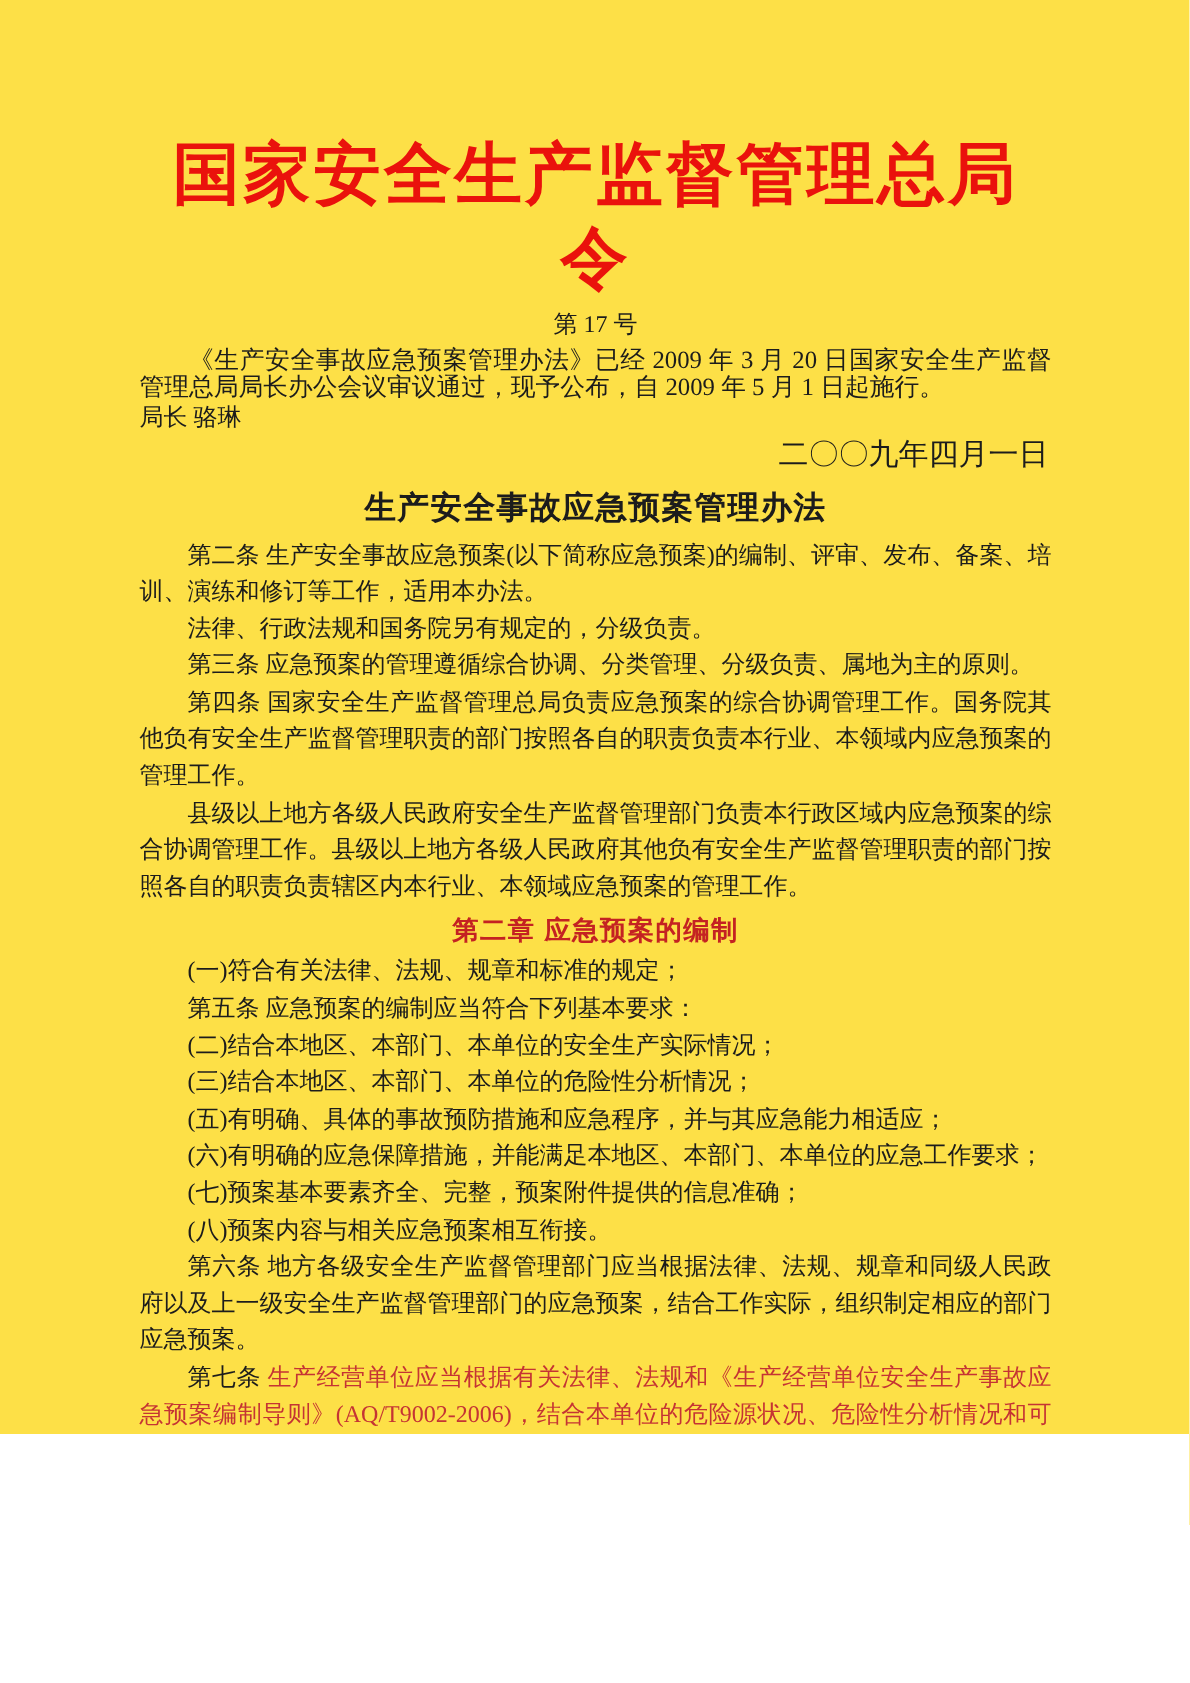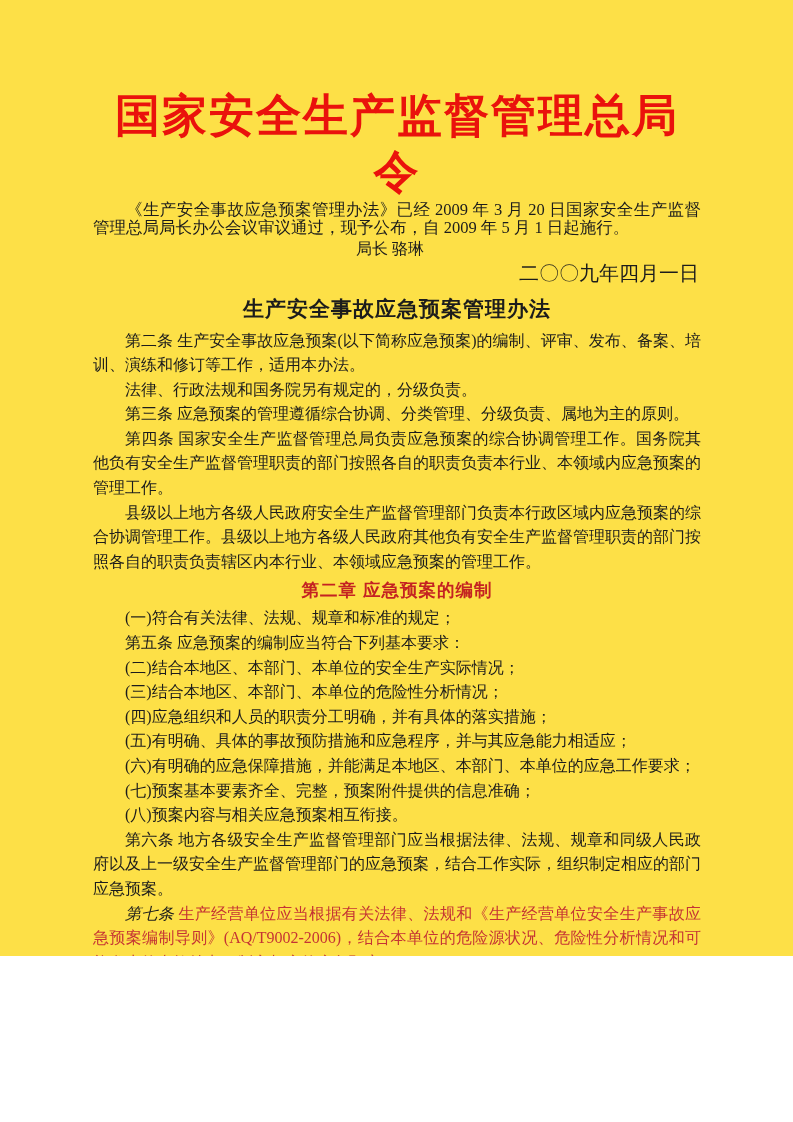--- a/index.html
+++ b/index.html
@@ -36,21 +36,21 @@
     margin: 4px 0 2px 0;
   }
   .preamble {
     font-size: 16.5px;
     line-height: 18px;
     text-align: justify;
     text-indent: 2em;
     margin: 0;
   }
   .sig-line {
-    text-align: center;
+    text-align: left;
     font-size: 16px;
     line-height: 24px;
     margin: 0;
     padding-right: 14px;
   }
   .date-line {
     text-align: right;
     font-size: 20px;
     line-height: 24px;
     margin: 0;
@@ -85,43 +85,43 @@
   }
 </style>
 </head>
 <body>
 
 <div class="page">
   <div class="content">
 
     <h1 class="masthead" style="color: rgb(234, 18, 12);">国家安全生产监督管理总局令</h1>
 
+    <div class="order-no">第 17 号</div>
 
     <p class="preamble">《生产安全事故应急预案管理办法》已经 2009 年 3 月 20 日国家安全生产监督管理总局局长办公会议审议通过，现予公布，自 2009 年 5 月 1 日起施行。</p>
 
     <div class="sig-line">局长 骆琳</div>
 
     <div class="date-line">二〇〇九年四月一日</div>
 
     <h2 class="doc-title">生产安全事故应急预案管理办法</h2>
 
     <div class="doc-body">
         <p class="para"><span>第二条 生产安全事故应急预案(以下简称应急预案)的编制、评审、发布、备案、培训、演练和修订等工作，适用本办法。</span></p>
         <p class="para"><span>法律、行政法规和国务院另有规定的，分级负责。</span></p>
         <p class="para"><span>第三条 应急预案的管理遵循综合协调、分类管理、分级负责、属地为主的原则。</span></p>
         <p class="para"><span>第四条 国家安全生产监督管理总局负责应急预案的综合协调管理工作。国务院其他负有安全生产监督管理职责的部门按照各自的职责负责本行业、本领域内应急预案的管理工作。</span></p>
         <p class="para"><span>县级以上地方各级人民政府安全生产监督管理部门负责本行政区域内应急预案的综合协调管理工作。县级以上地方各级人民政府其他负有安全生产监督管理职责的部门按照各自的职责负责辖区内本行业、本领域应急预案的管理工作。</span></p>
         <h3 class="chapter"><span style="color: rgb(196, 34, 34);">第二章 应急预案的编制</span></h3>
         <p class="para"><span>(一)符合有关法律、法规、规章和标准的规定；</span></p>
         <p class="para"><span>第五条 应急预案的编制应当符合下列基本要求：</span></p>
         <p class="para"><span>(二)结合本地区、本部门、本单位的安全生产实际情况；</span></p>
         <p class="para"><span>(三)结合本地区、本部门、本单位的危险性分析情况；</span></p>
-        <p class="para"><span>(四)应急组织和人员的职责分工明确，并有具体的落实措施；</span></p>
         <p class="para"><span>(五)有明确、具体的事故预防措施和应急程序，并与其应急能力相适应；</span></p>
         <p class="para"><span>(六)有明确的应急保障措施，并能满足本地区、本部门、本单位的应急工作要求；</span></p>
         <p class="para"><span>(七)预案基本要素齐全、完整，预案附件提供的信息准确；</span></p>
         <p class="para"><span>(八)预案内容与相关应急预案相互衔接。</span></p>
         <p class="para"><span>第六条 地方各级安全生产监督管理部门应当根据法律、法规、规章和同级人民政府以及上一级安全生产监督管理部门的应急预案，结合工作实际，组织制定相应的部门应急预案。</span></p>
-        <p class="para"><span style="color: rgb(28, 28, 28); font-style: italic;">第七条 </span><span style="color: rgb(197, 52, 52);">生产经营单位应当根据有关法律、法规和《生产经营单位安全生产事故应急预案编制导则》(AQ/T9002-2006)，结合本单位的危险源状况、危险性分析情况和可能发生的事故特点，制定相应的应急预案。</span></p>
+        <p class="para"><span style="color: rgb(28, 28, 28);">第七条 </span><span style="color: rgb(197, 52, 52);">生产经营单位应当根据有关法律、法规和《生产经营单位安全生产事故应急预案编制导则》(AQ/T9002-2006)，结合本单位的危险源状况、危险性分析情况和可能发生的事故特点，制定相应的应急预案。</span></p>
       </div>
 
   </div>
 </div>
 
 </body></html>

